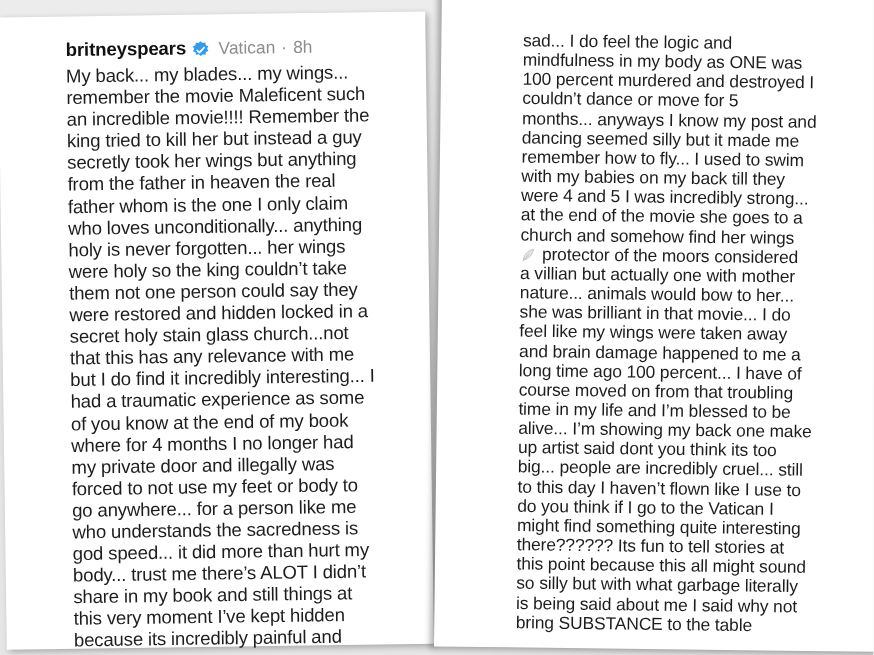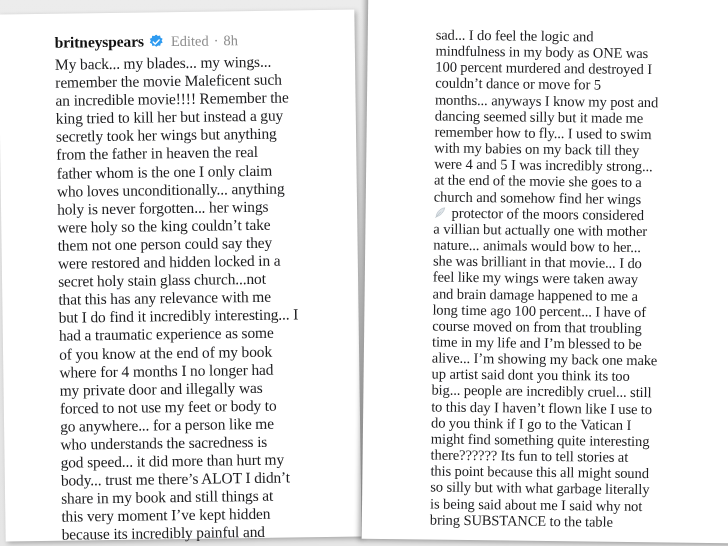--- a/index.html
+++ b/index.html
@@ -1,21 +1,21 @@
 <!DOCTYPE html>
 <html><head>
 <meta charset="utf-8">
 <style>
   html,body{margin:0;padding:0;}
   .page{
     position:relative;
     width:728px;height:546px;
     overflow:hidden;
     background:linear-gradient(180deg,#ececec 0%,#e4e4e4 60%,#e6e6e6 100%);
-    font-family:Liberation Serif, serif;
+    font-family:Liberation Sans, sans-serif;
   }
   .card{
     position:absolute;
     background:#ffffff;
     color:#1c1c1e;
   }
   .card-left{
     left:2px;top:12px;width:356px;height:527px;
     transform:rotate(-0.8deg);
     box-shadow:2px 2px 5px rgba(0,0,0,0.28);
@@ -78,21 +78,21 @@
   <div class="card card-left">
     <div class="post-header">
       <span class="username">britneyspears</span>
       <span class="badge">
         <svg viewBox="0 0 20 20" width="15" height="15" aria-hidden="true">
           <path d="M10 0.4 l2.3 1.9 2.95-.55.6 2.95 2.75 1.2-1.4 2.65 1.4 2.65-2.75 1.2-.6 2.95-2.95-.55-2.3 1.9-2.3-1.9-2.95.55-.6-2.95-2.75-1.2 1.4-2.65-1.4-2.65 2.75-1.2.6-2.95 2.95.55z" fill="#2f9bf0"></path>
           <path d="M6 10.3 l2.6 2.6 5.2-5.4" stroke="#ffffff" stroke-width="1.9" fill="none" stroke-linecap="round" stroke-linejoin="round"></path>
         </svg>
       </span>
       <span class="meta">
-        <span>Edited</span><span class="dot">·</span><span>8h</span>
+        <span>Vatican</span><span class="dot">·</span><span>8h</span>
       </span>
     </div>
     <div class="text-col-left">
         <div class="text-line">My back... my blades... my wings...</div>
         <div class="text-line">remember the movie Maleficent such</div>
         <div class="text-line">an incredible movie!!!! Remember the</div>
         <div class="text-line">king tried to kill her but instead a guy</div>
         <div class="text-line">secretly took her wings but anything</div>
         <div class="text-line">from the father in heaven the real</div>
         <div class="text-line">father whom is the one I only claim</div>

